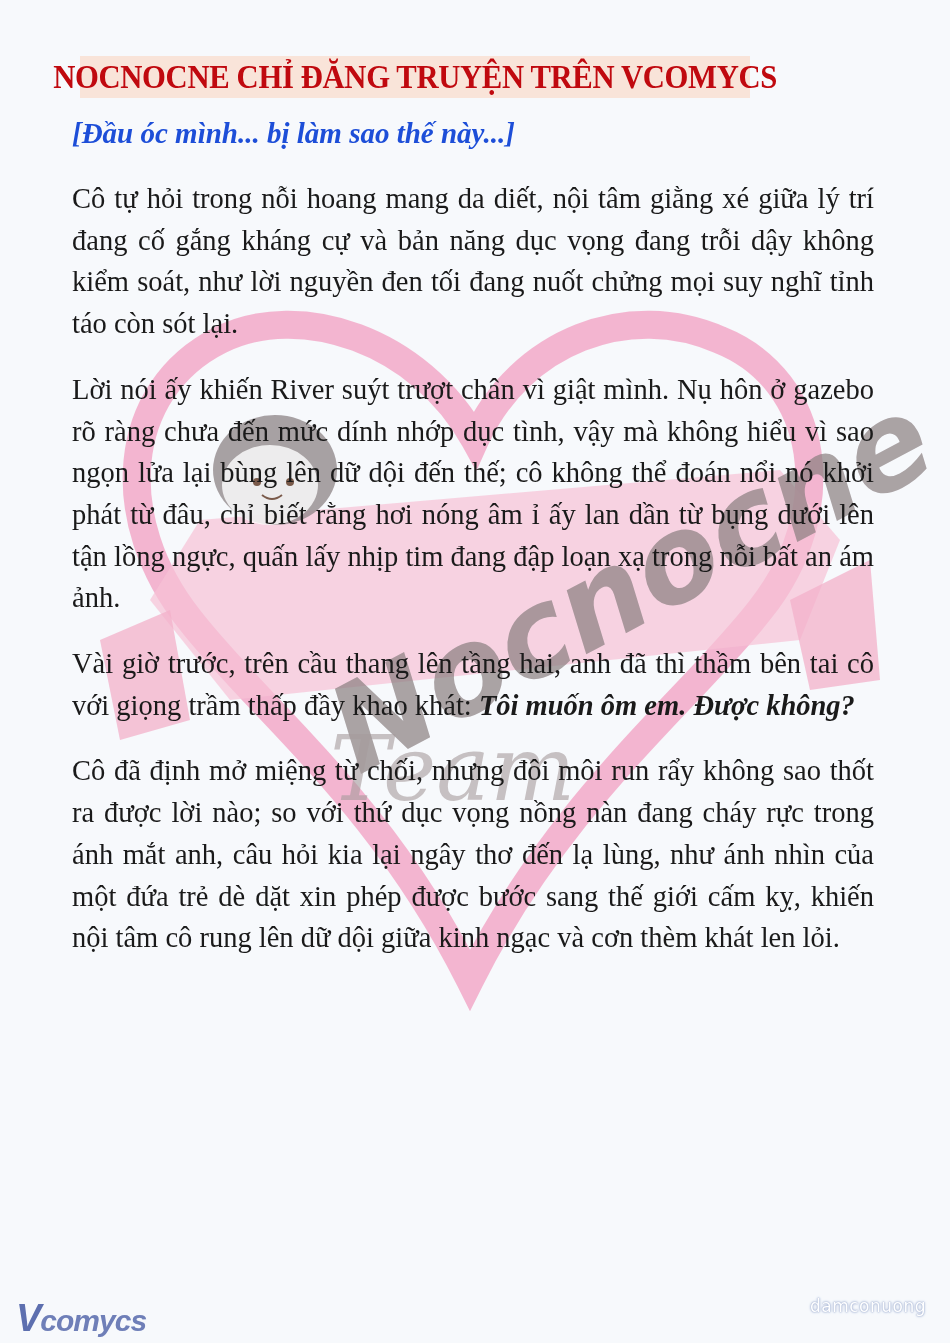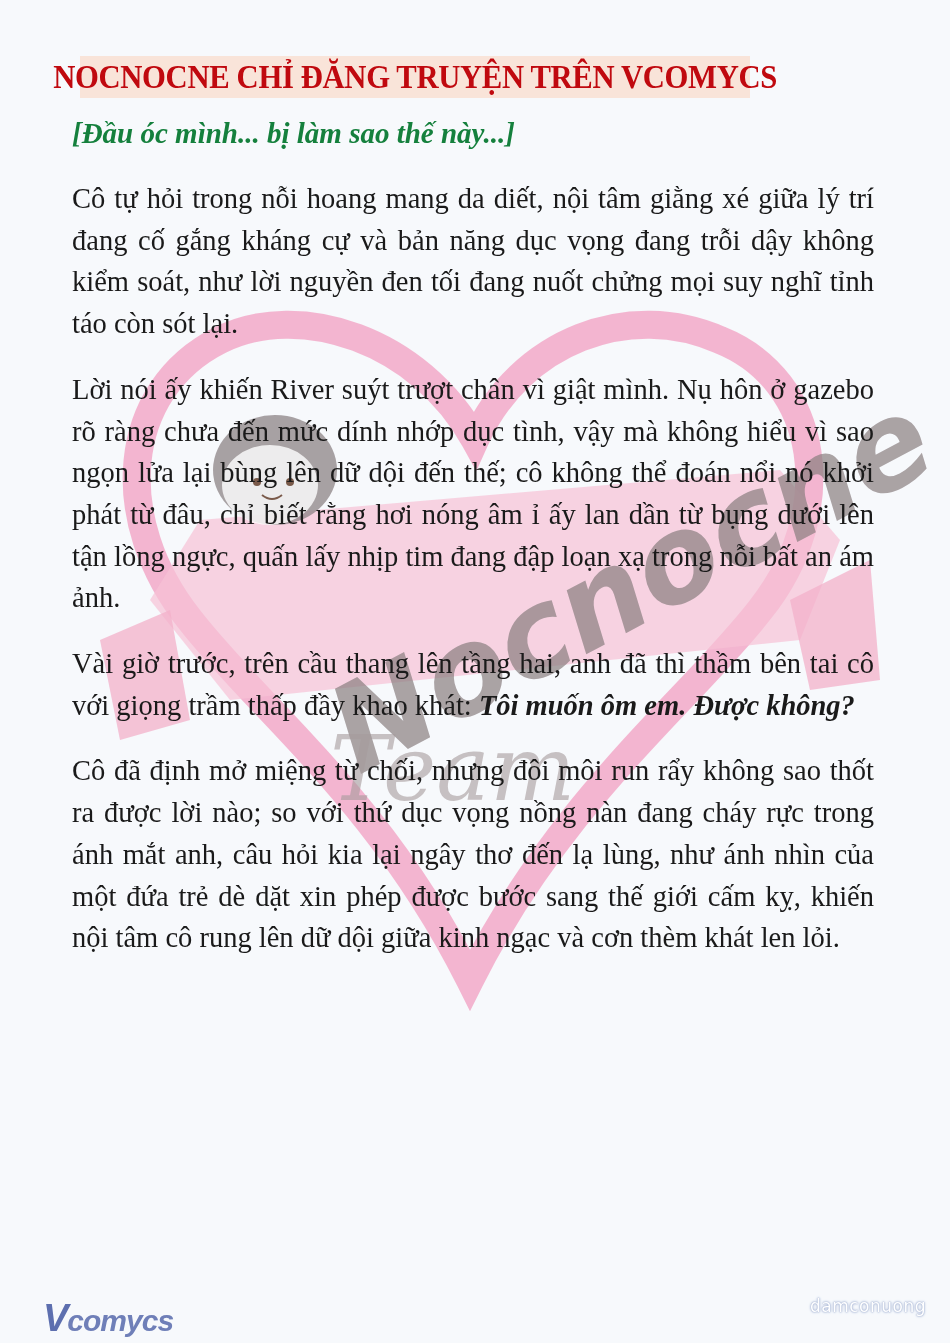--- a/index.html
+++ b/index.html
@@ -51,21 +51,21 @@
       left: 72px;
       top: 112px;
       width: 810px;
     }
     .thought {
       font-style: italic;
       font-weight: bold;
       font-size: 29px;
       line-height: 42px;
       margin: 0 0 24px 0;
-      color: #15803d;
+      color: #1d4ed8;
     }
     .para {
       font-size: 28.5px;
       line-height: 41.7px;
       margin: 0 8px 24px 0;
       text-align: justify;
       text-align-last: left;
       color: #1a1a1a;
     }
     .para .em {
@@ -75,21 +75,20 @@
     .logo {
       position: absolute;
       left: 16px;
       top: 1297px;
       font-family: "Liberation Sans", "DejaVu Sans", sans-serif;
       font-style: italic;
       font-weight: bold;
       font-size: 30px;
       color: #6f7fb8;
       letter-spacing: -1px;
-      margin-left: 27px;
     }
     .logo .v {
       font-size: 38px;
       color: #5d6faf;
     }
     .credit {
       position: absolute;
       right: 24px;
       top: 1296px;
       font-family: "DejaVu Sans", sans-serif;

